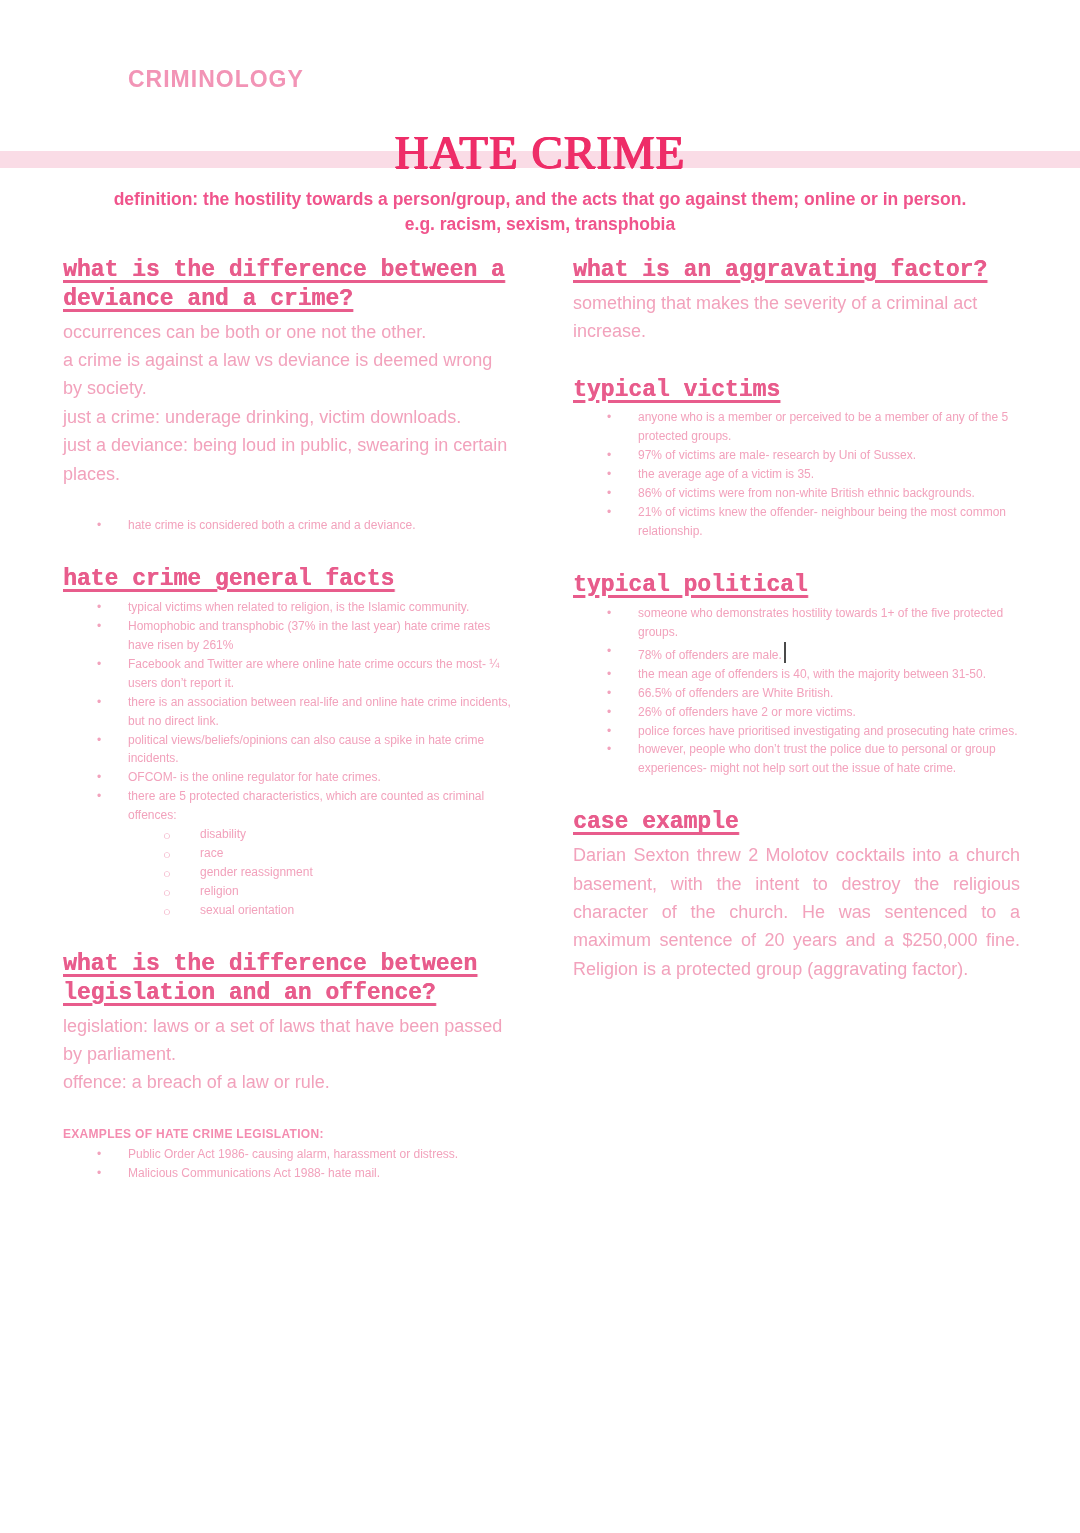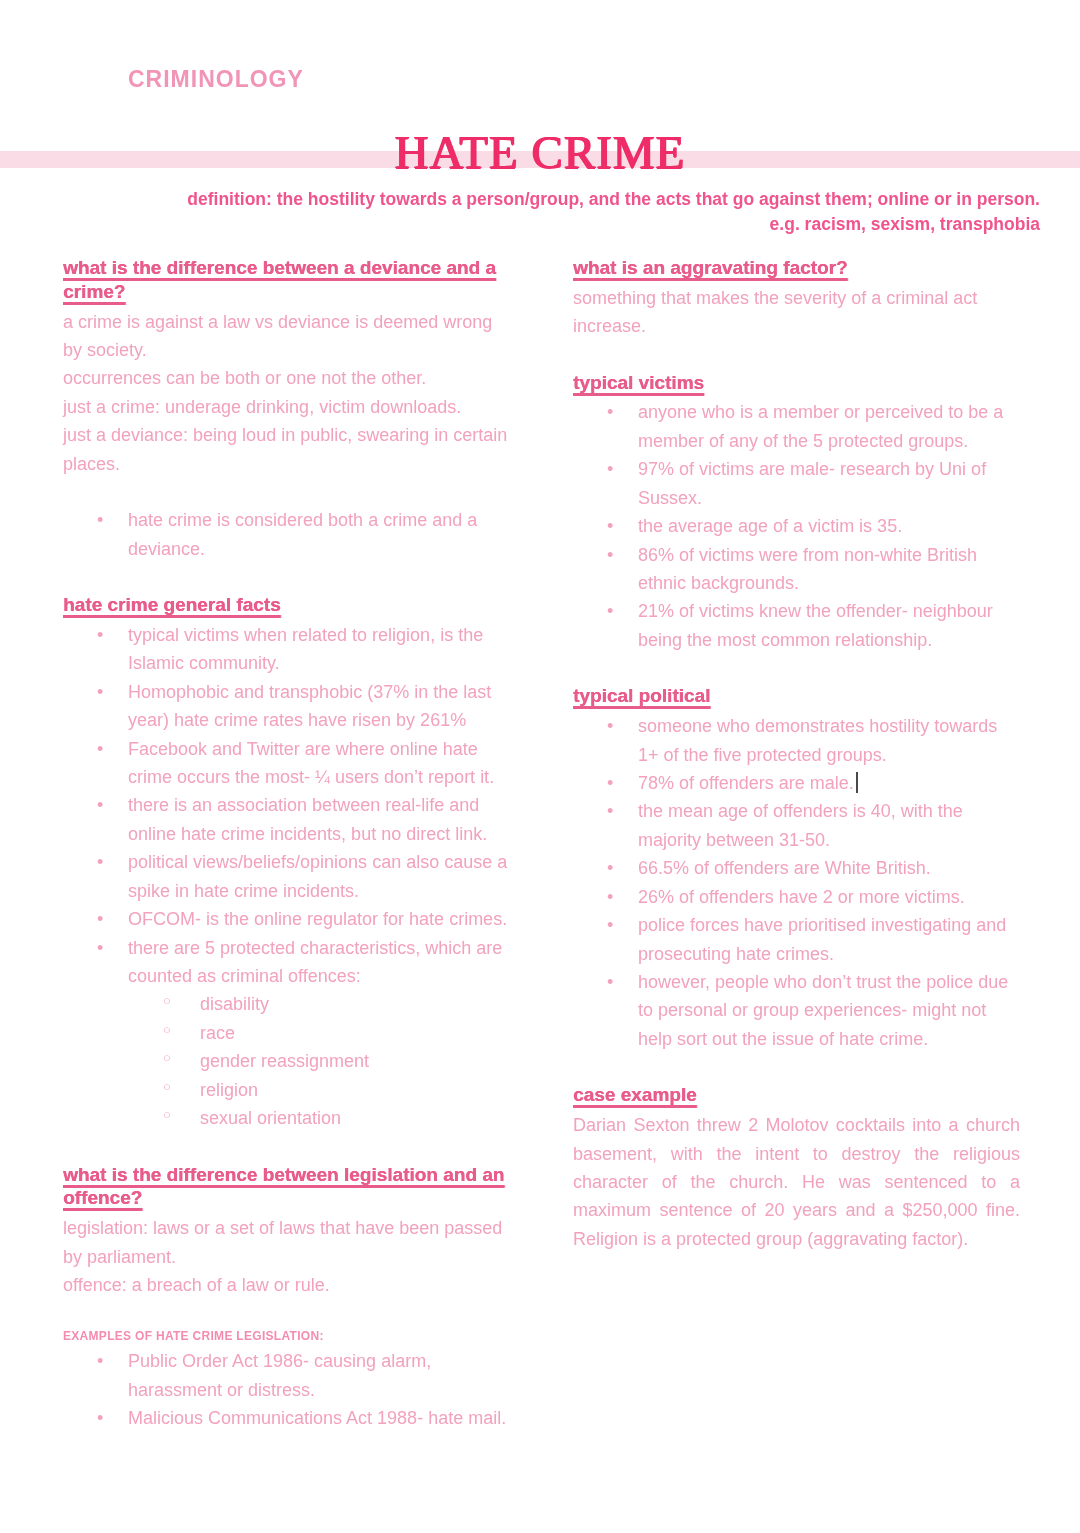--- a/index.html
+++ b/index.html
@@ -42,41 +42,41 @@
     line-height: 1;
     letter-spacing: 1px;
     color: var(--c-title, #ee2d68);
     text-shadow: 0.8px 0 0 currentColor, -0.8px 0 0 currentColor, 0 0.6px 0 currentColor;
   }
   .definition {
     position: absolute;
     left: 40px;
     right: 40px;
     top: 183px;
-    text-align: right;
+    text-align: center;
     font-weight: bold;
     font-size: 17.5px;
     line-height: 1.45;
     color: var(--c-definition, #f0548c);
   }
   
   .columns {
     position: absolute;
     left: 63px;
     top: 252px;
     display: flex;
     gap: 60px;
   }
   .col { width: 450px; }
   .col-right { width: 447px; }
 
   .sec-heading {
-    font-family: Liberation Sans, sans-serif;
-    font-weight: bold;
-    font-size: 19px;
+    font-family: Liberation Mono, monospace;
+    font-weight: bold;
+    font-size: 23px;
     line-height: 1.25;
     color: var(--c-heading, #e85c8c);
     text-decoration: underline;
     text-decoration-thickness: 2.5px;
     text-underline-offset: 4px;
     margin: 30px 0 4px 0;
     text-shadow: 0.4px 0 0 currentColor;
   }
   .sec-heading:first-child { margin-top: 0; }
 
@@ -90,21 +90,21 @@
 
   .para-group { color: var(--c-body, #f2a2bc); font-size: 18px; line-height: 1.58; }
   .para { margin: 0; }
   .justify .para { text-align: justify; }
 
   ul.bullets, ul.subbullets {
     list-style: none;
     margin: 0;
     padding: 0;
     color: var(--c-body, #f2a2bc);
-    font-size: 18px;
+    font-size: 12px;
     line-height: 1.58;
   }
   .para-group + ul.bullets { margin-top: 28px; }
   ul.bullets > li { position: relative; padding-left: 65px; }
   ul.bullets > li::before {
     content: "\2022";
     position: absolute;
     left: 34px;
     top: 0;
   }
@@ -133,22 +133,22 @@
   <div class="title-band"></div>
   <div class="page-title">HATE CRIME</div>
   <div class="definition">
     <div>definition: the hostility towards a person/group, and the acts that go against them; online or in person.</div>
     <div>e.g. racism, sexism, transphobia</div>
   </div>
   <div class="columns">
     <div class="col" id="left-col">
         <div class="sec-heading">what is the difference between a deviance and a crime?</div>
         <div class="para-group">
+          <div class="para">occurrences can be both or one not the other.</div>
           <div class="para">a crime is against a law vs deviance is deemed wrong by society.</div>
-          <div class="para">occurrences can be both or one not the other.</div>
           <div class="para">just a crime: underage drinking, victim downloads.</div>
           <div class="para">just a deviance: being loud in public, swearing in certain places.</div>
         </div>
         <ul class="bullets">
           <li>hate crime is considered both a crime and a deviance.</li>
         </ul>
         <div class="sec-heading">hate crime general facts</div>
         <ul class="bullets">
           <li>typical victims when related to religion, is the Islamic community.</li>
           <li>Homophobic and transphobic (37% in the last year) hate crime rates have risen by 261%</li>

